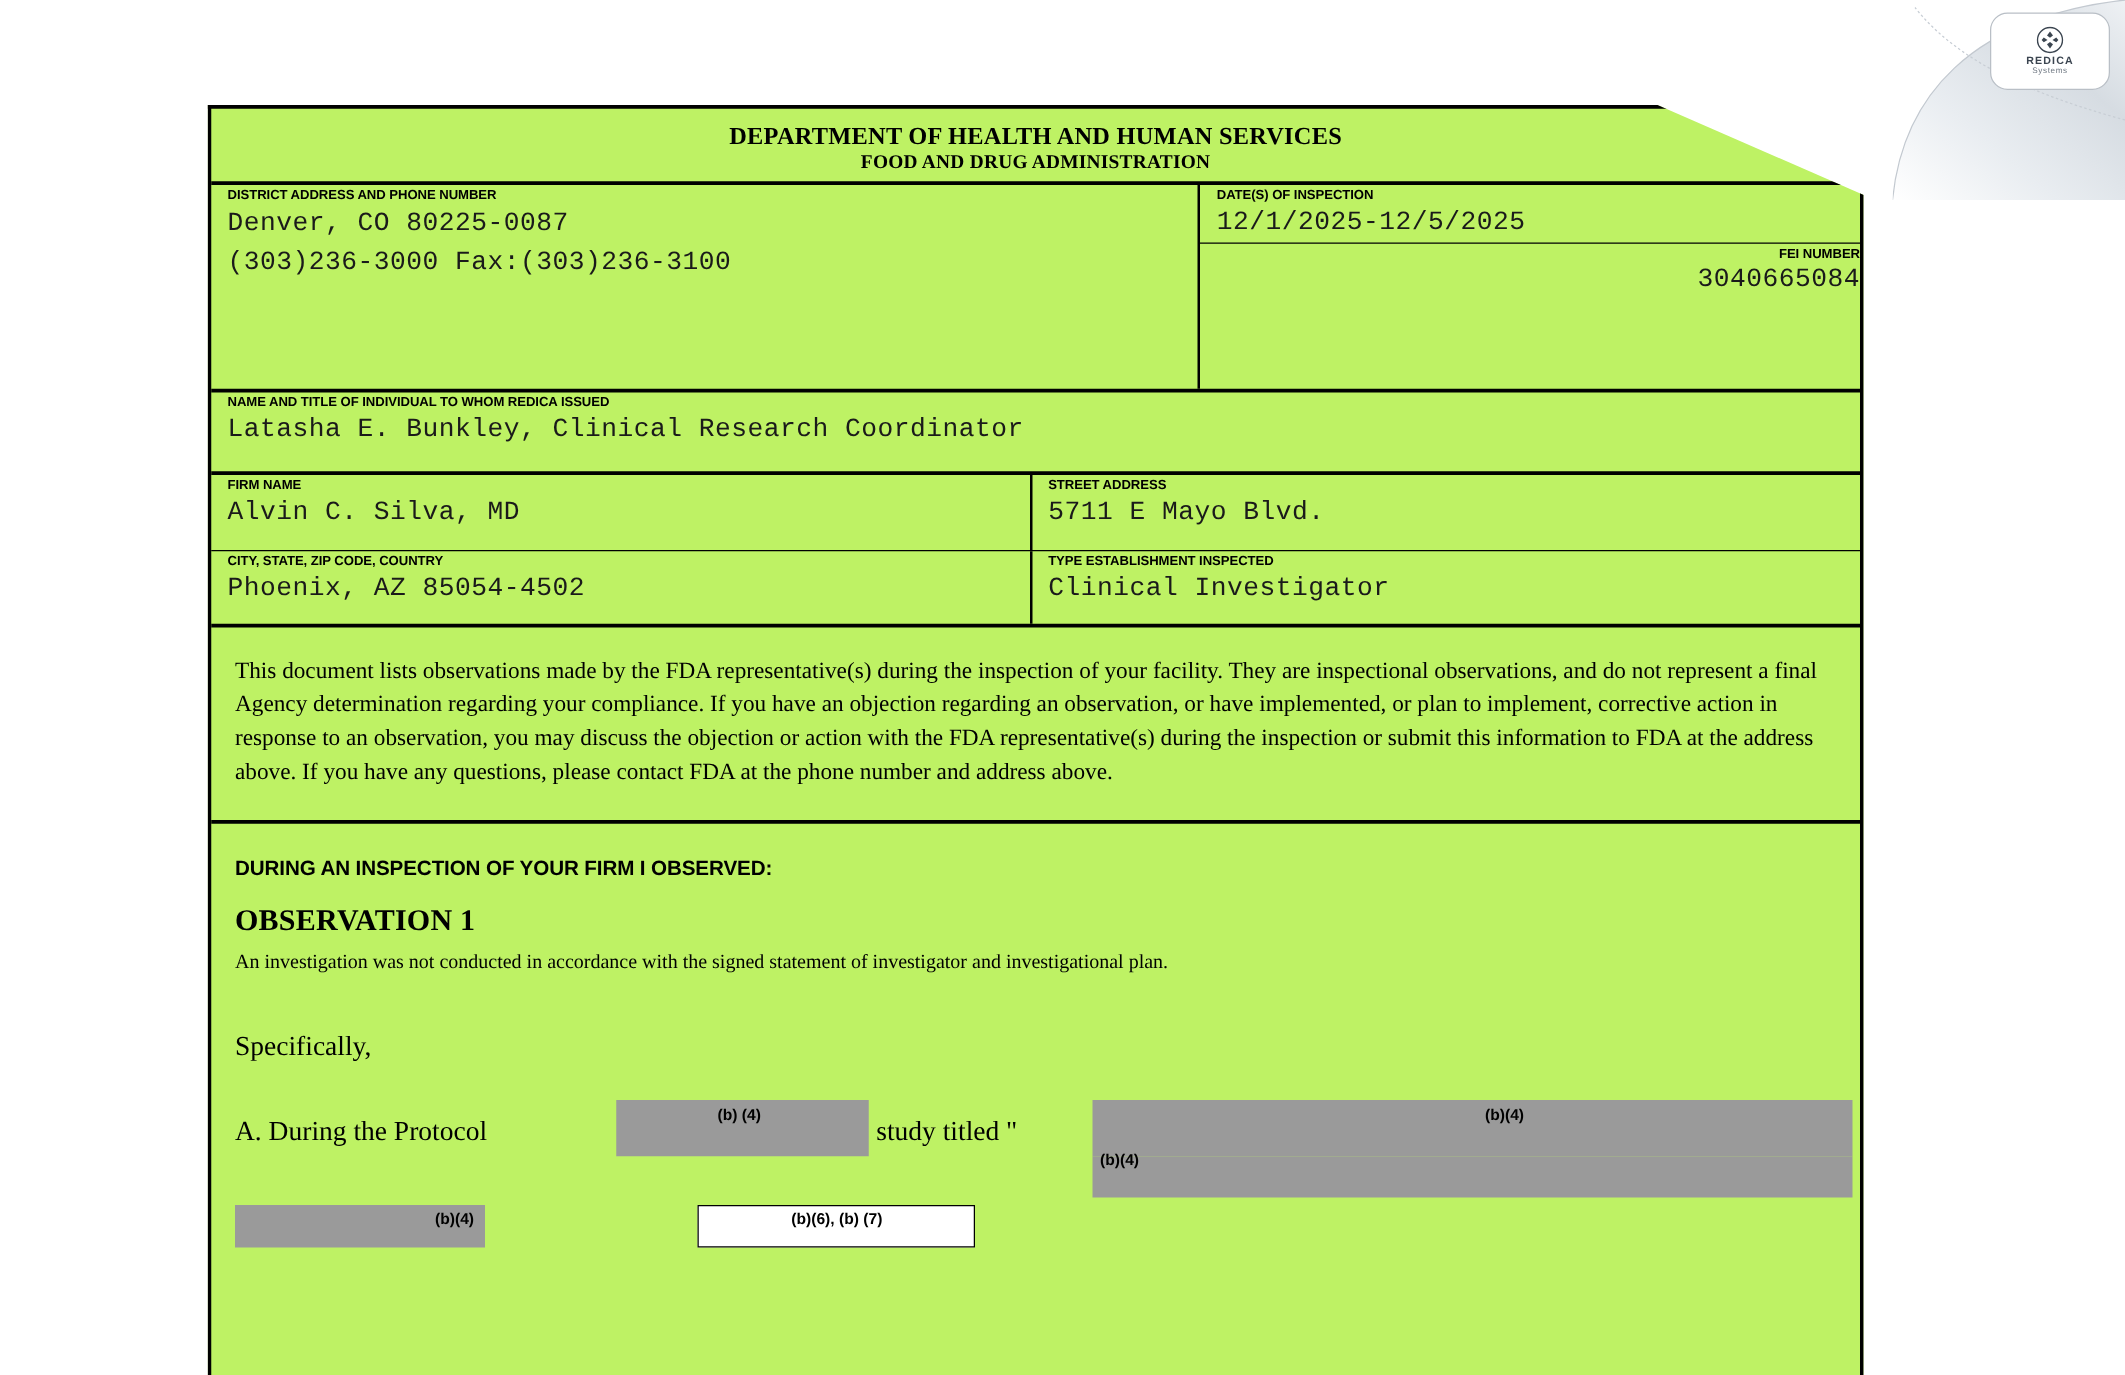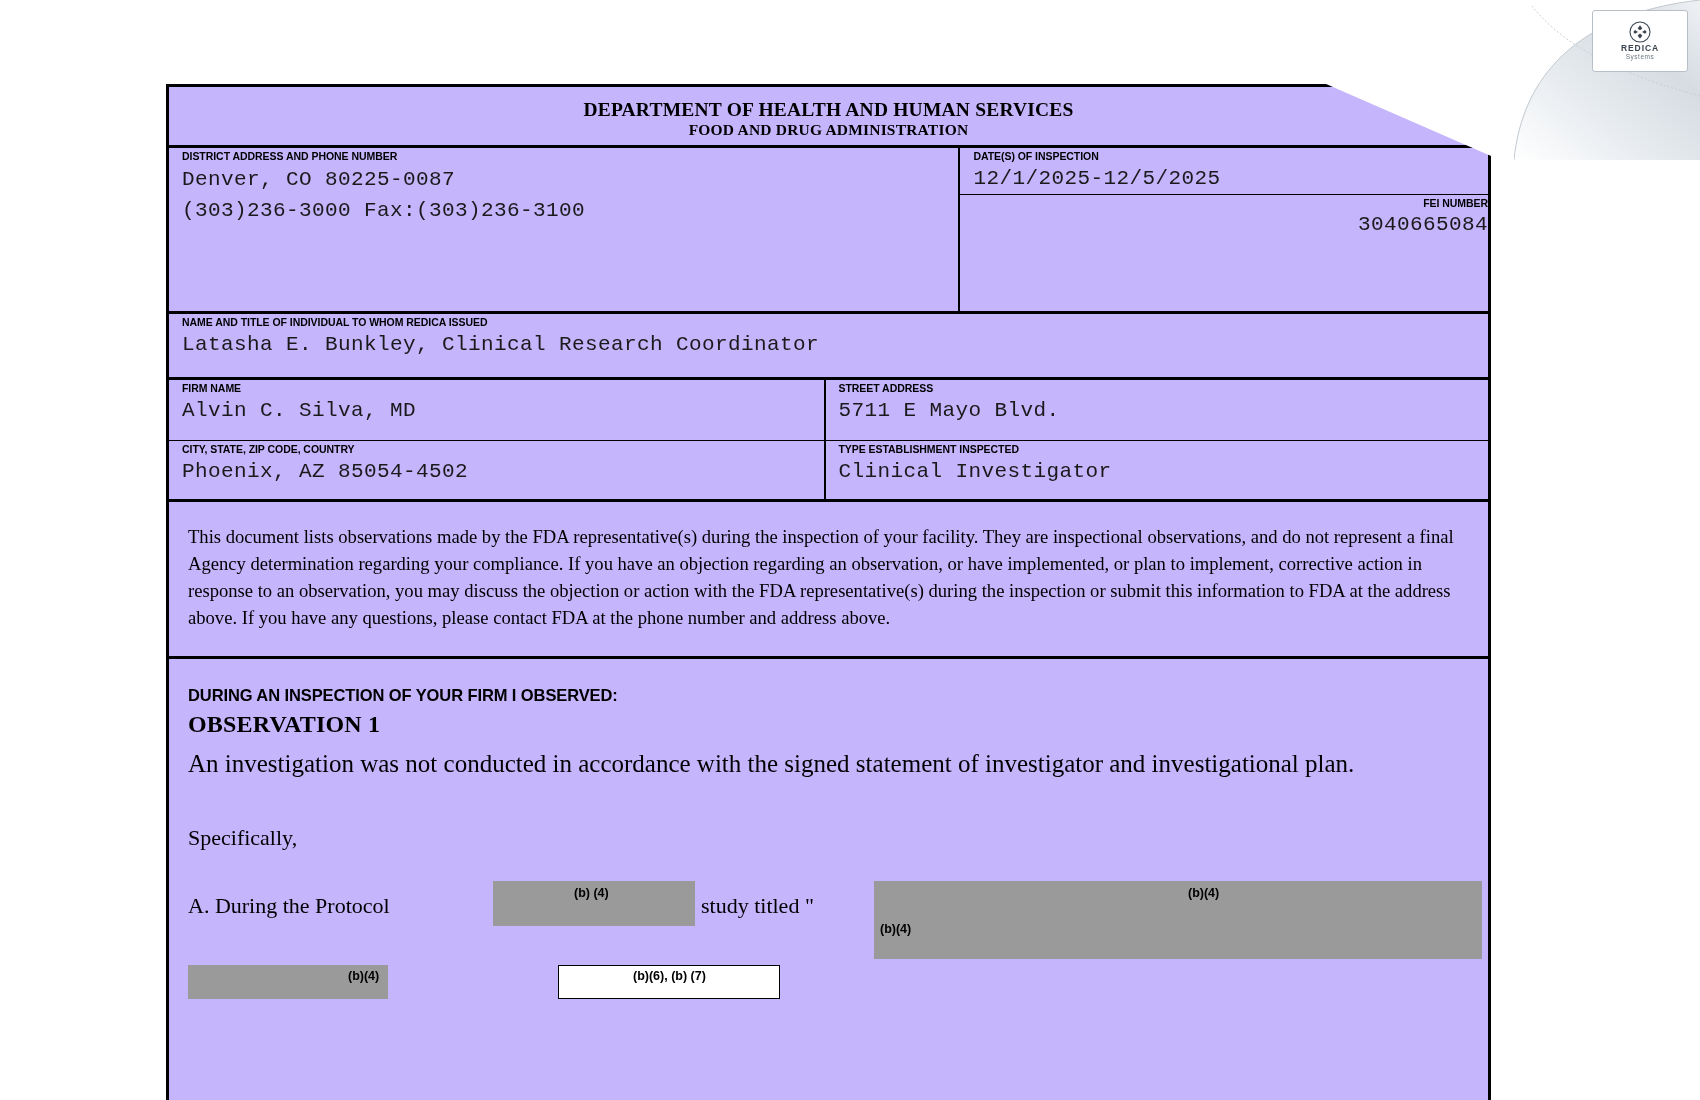--- a/index.html
+++ b/index.html
@@ -10,21 +10,21 @@
     font-family: "Liberation Serif", serif;
     overflow: hidden;
     position: relative;
   }
 
   
   #logo-badge {
     position: absolute; top: 10px; right: 12px;
     width: 96px; height: 62px;
     border: 1px solid #b9bfc6;
-    border-radius: 3px;
+    border-radius: 14px;
     background: #ffffff;
     display: flex; flex-direction: column;
     align-items: center; justify-content: center;
     z-index: 40;
     margin-left: 24px;
   }
   #logo-badge .mark {
     width: 22px; height: 22px; margin-bottom: 1px;
   }
   #logo-badge .brand {
@@ -43,21 +43,21 @@
     position: absolute; top: 0; right: 0;
     width: 186px; height: 160px;
     overflow: hidden; z-index: 30; pointer-events: none;
   }
 
   
   #sheet {
     position: absolute;
     left: 166px; top: 84px;
     width: 1325px; height: 1016px;
-    background: #c4b5fd;
+    background: #bef264;
     border: 3px solid #000;
     border-bottom: none;
     z-index: 5;
   }
   #sheet.curl-clip {
     clip-path: polygon(0 0, 1160px 0, 1325px 72px, 1325px 1016px, 0 1016px);
   }
 
   .hdr-title {
     text-align: center;
@@ -112,32 +112,32 @@
     color: #000;
   }
 
   
   .obs-wrap { padding: 27px 24px 0 19px; }
   .obs-lead {
     font-family: "Liberation Sans", sans-serif;
     font-weight: bold;
     font-size: 16.5px;
     letter-spacing: -0.1px;
-    margin-bottom: 6px;
+    margin-bottom: 19px;
   }
   .obs-num {
     font-family: "Liberation Serif", serif;
     font-weight: bold;
     font-size: 24px;
     letter-spacing: 0.2px;
     margin-bottom: 7px;
   }
   .obs-text {
     font-family: "Liberation Serif", serif;
-    font-size: 25px;
+    font-size: 16px;
     line-height: 1.48;
   }
   .obs-spec {
     font-family: "Liberation Serif", serif;
     font-size: 22px;
     margin-top: 43px;
   }
 
   
   .redact-row {

